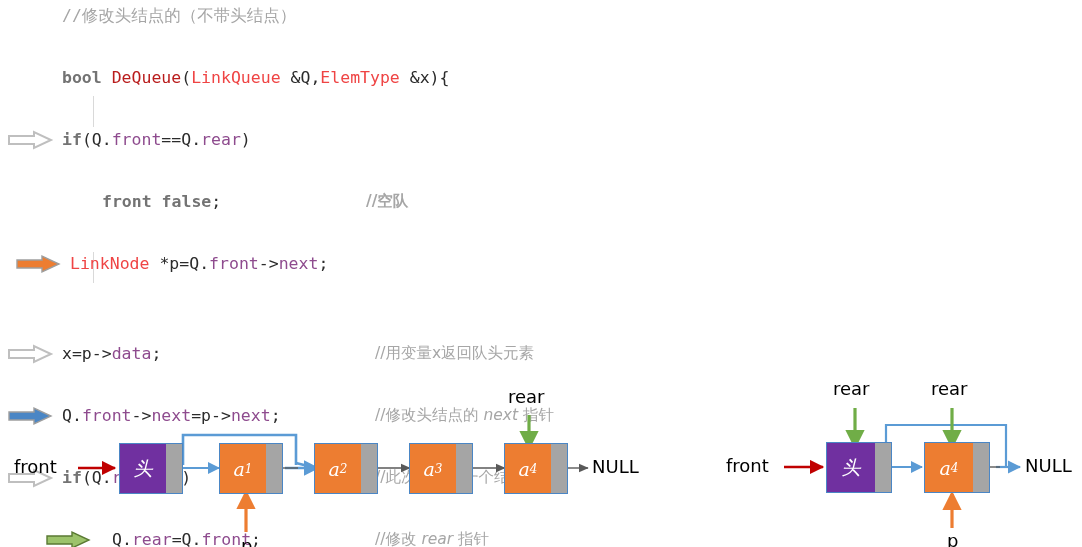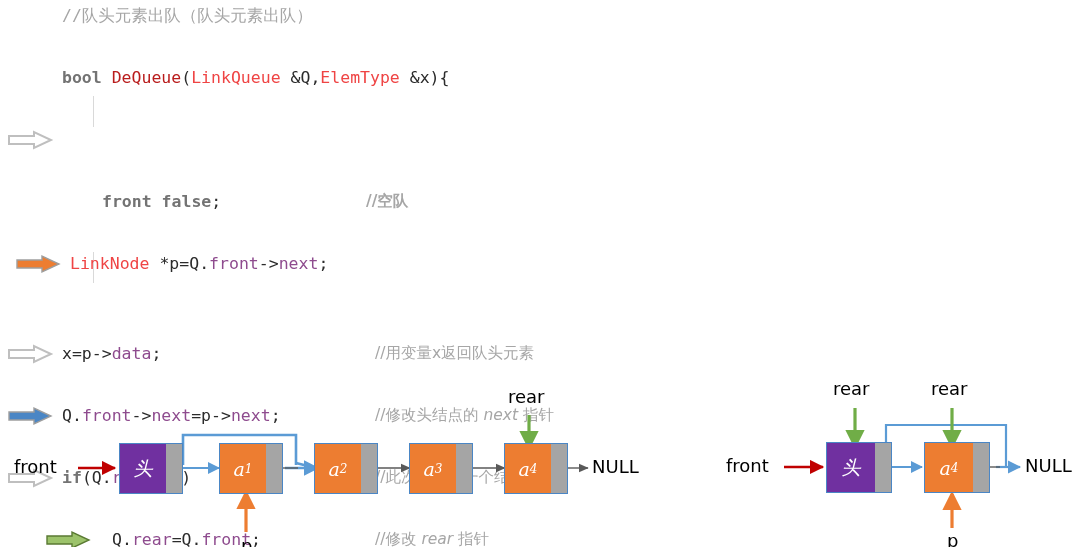--- a/index.html
+++ b/index.html
@@ -62,33 +62,34 @@
 </style>
 </head>
 <body>
 
 <div id="code-block">
 
   <div class="indent-guide" style="left:93px;top:96px;height:31px;"></div>
   <div class="indent-guide" style="left:93px;top:252px;height:31px;"></div>
 
   <div class="code-line" style="top:0px;">
-    <span class="code-text cm">//队头元素出队（队头元素出队）</span>
+    <span class="code-text cm">//修改头结点的（不带头结点）</span>
   </div>
 
   <div class="code-line" style="top:31px;">
     <span class="code-text"><span class="kw">bool</span><span class="pl"> </span><span class="fn">DeQueue</span><span class="pl">(</span><span class="ty">LinkQueue</span><span class="pl"> &amp;Q,</span><span class="ty">ElemType</span><span class="pl"> &amp;x){</span></span>
   </div>
 
   <div class="code-line" style="top:62px;">
     <span class="gutter">
       <svg class="garrow" width="44" height="18" viewBox="0 0 44 18">
         <path d="M1 5 H26 V1 L43 9 L26 17 V13 H1 Z" fill="#ffffff" stroke="#bfbfbf" stroke-width="2"></path>
       </svg>
     </span>
+    <span class="code-text"><span class="kw">if</span><span class="pl">(Q.</span><span class="mem">front</span><span class="pl">==Q.</span><span class="mem">rear</span><span class="pl">)</span></span>
   </div>
 
   <div class="code-line" style="top:93px;">
     <span class="code-text" style="left:102px;"><span class="kw">front false</span><span class="pl">;</span></span>
     <span class="comment-text" style="left:366px;font-weight:bold;">//空队</span>
   </div>
 
   <div class="code-line" style="top:124px;margin-left:8px;">
     <span class="gutter">
       <svg class="garrow" width="44" height="18" viewBox="0 0 44 18">

